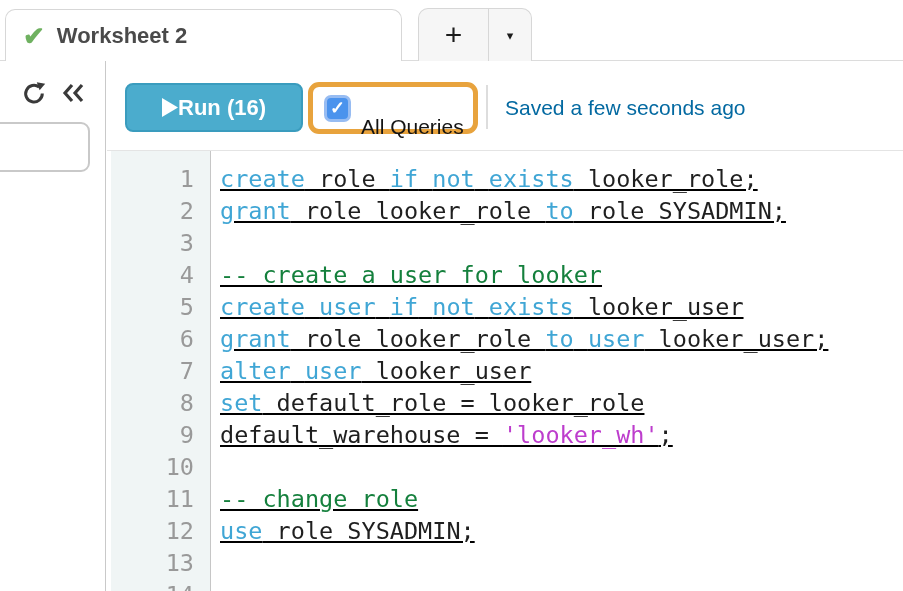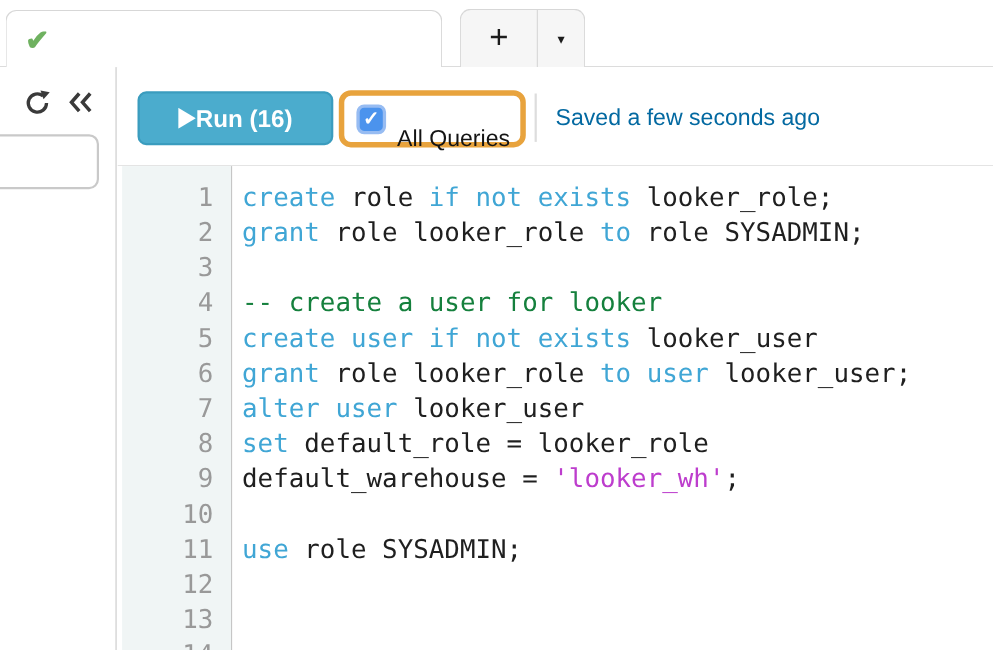--- a/index.html
+++ b/index.html
@@ -50,35 +50,36 @@
   .saved-status { position:absolute; left:398px; top:22px; height:49px; display:flex;
                   align-items:center; color:#0369a1; font-size:21px; }
 
   
   .editor { position:absolute; left:107px; top:151px; right:0; bottom:0; background:#fff;
             display:flex; overflow:hidden;
             font-family:"DejaVu Sans Mono", monospace; font-size:23.5px; line-height:32px; }
   .gutter { width:100px; margin-left:4px; background:#f0f5f5; border-right:1px solid #c6c6c6;
             padding-top:12px; text-align:right; color:#999; flex:none; }
   .gutter .line-number { height:32px; padding-right:16px; }
-  .code { flex:1; padding:12px 0 0 9px; cursor:text; }
+  .code { flex:1; padding:12px 0 0 9px; cursor:text;text-decoration:underline; }
   .code-line { height:32px; white-space:pre; }
   .tk-k { color:#40a6d5; }
   .tk-s { color:#bd3dcd; }
   .tk-c { color:#15803d; }
   .tk-p { color:#1f1f1f; }
 </style>
 </head>
 <body>
 
 <div class="app">
 
   <div class="tabbar">
     <div class="tab-active">
       <span class="tab-check">✔</span>
+      <span class="tab-title">Worksheet 2</span>
     </div>
     <div class="newtab-group">
       <div class="newtab-plus">
         <span>+</span>
       </div>
       <div class="newtab-caret">
         <span>▾</span>
       </div>
     </div>
   </div>
@@ -145,18 +146,19 @@
         <div class="code-line"><span class="tk-k">create</span><span class="tk-p"> role </span><span class="tk-k">if</span><span class="tk-p"> </span><span class="tk-k">not</span><span class="tk-p"> </span><span class="tk-k">exists</span><span class="tk-p"> looker_role;</span></div>
         <div class="code-line"><span class="tk-k">grant</span><span class="tk-p"> role looker_role </span><span class="tk-k">to</span><span class="tk-p"> role SYSADMIN;</span></div>
         <div class="code-line"></div>
         <div class="code-line"><span class="tk-c">-- create a user for looker</span></div>
         <div class="code-line"><span class="tk-k">create</span><span class="tk-p"> </span><span class="tk-k">user</span><span class="tk-p"> </span><span class="tk-k">if</span><span class="tk-p"> </span><span class="tk-k">not</span><span class="tk-p"> </span><span class="tk-k">exists</span><span class="tk-p"> looker_user</span></div>
         <div class="code-line"><span class="tk-k">grant</span><span class="tk-p"> role looker_role </span><span class="tk-k">to</span><span class="tk-p"> </span><span class="tk-k">user</span><span class="tk-p"> looker_user;</span></div>
         <div class="code-line"><span class="tk-k">alter</span><span class="tk-p"> </span><span class="tk-k">user</span><span class="tk-p"> looker_user</span></div>
         <div class="code-line"><span class="tk-k">set</span><span class="tk-p"> default_role = looker_role</span></div>
         <div class="code-line"><span class="tk-p">default_warehouse = </span><span class="tk-s">'looker_wh'</span><span class="tk-p">;</span></div>
         <div class="code-line"></div>
+        <div class="code-line"><span class="tk-c">-- change role</span></div>
         <div class="code-line"><span class="tk-k">use</span><span class="tk-p"> role SYSADMIN;</span></div>
         <div class="code-line"></div>
       </div>
   </div>
 
 </div>
 
 </body></html>

